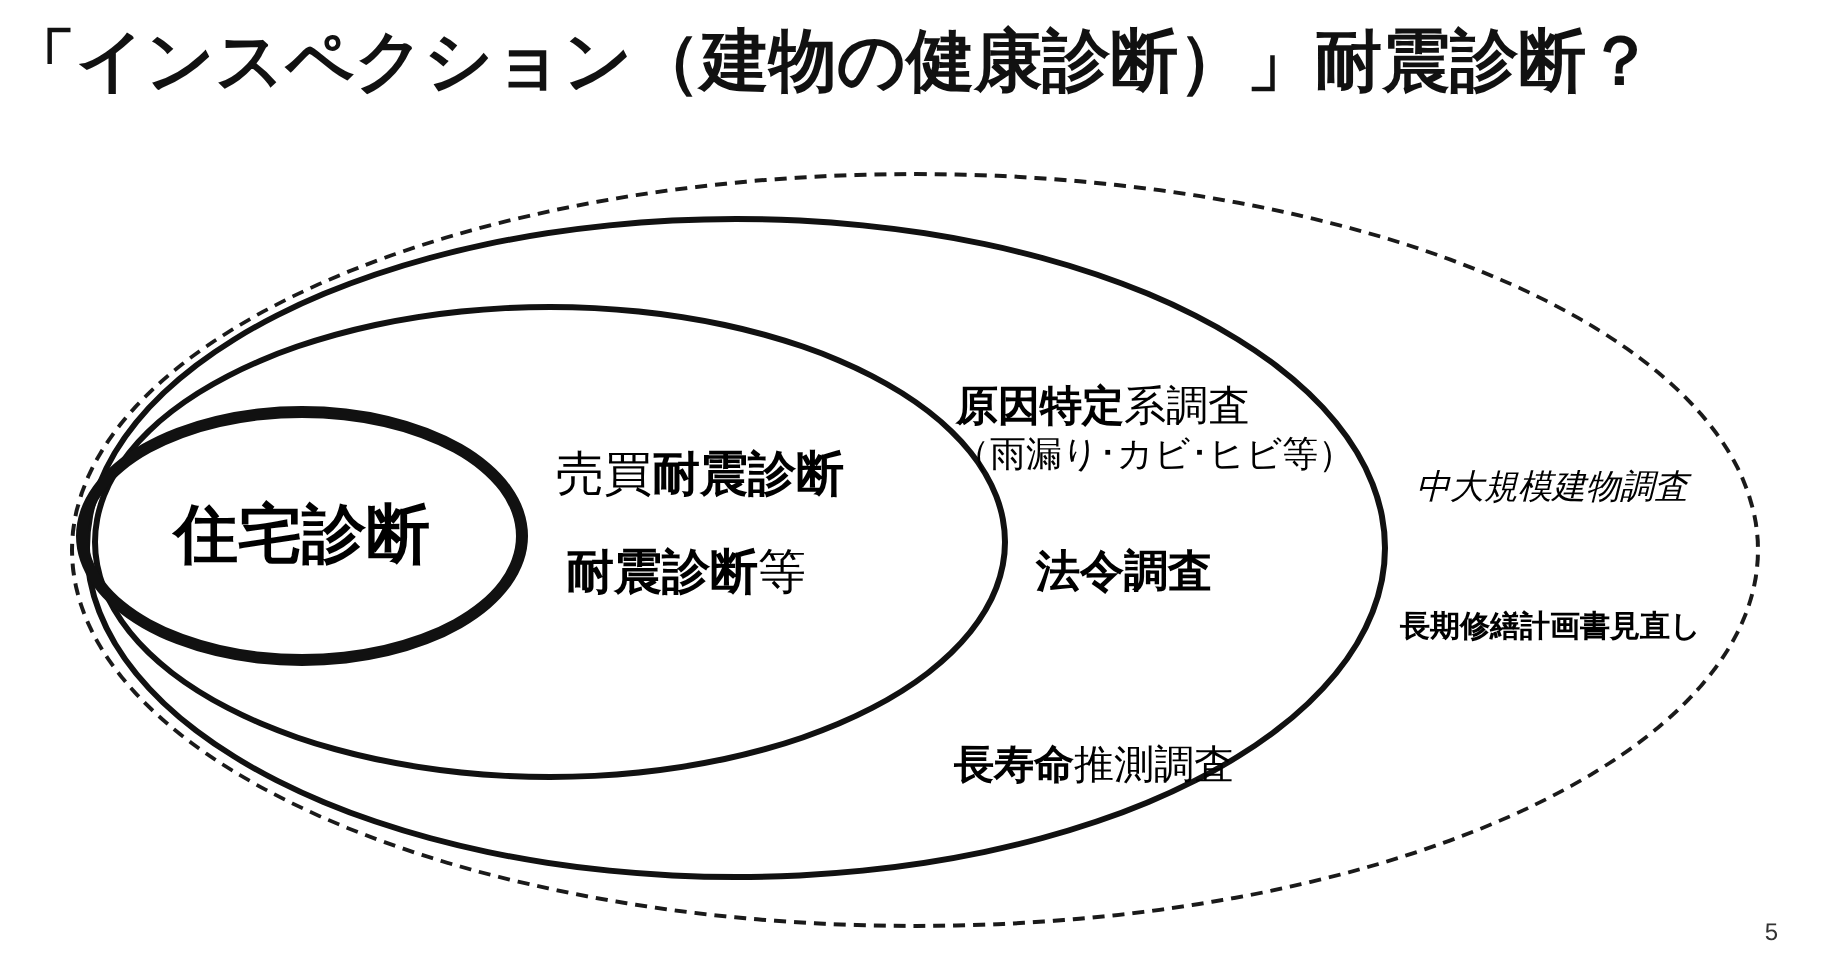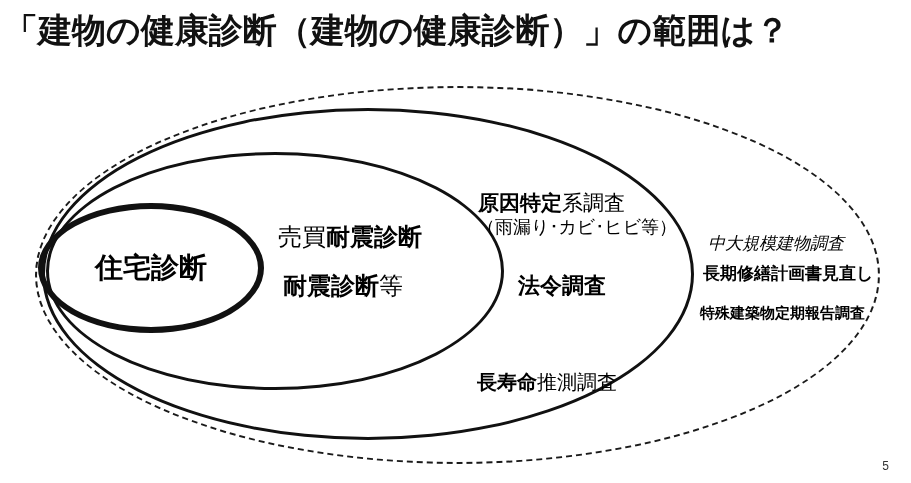--- a/index.html
+++ b/index.html
@@ -57,21 +57,21 @@
     left: 38px;
     top: 203px;
     width: 226px;
     height: 130px;
     border: 6px solid #111111;
     display: flex;
     align-items: center;
     justify-content: center;
   }
   .core-label {
-    font-size: 28px;
+    font-size: 32px;
     font-weight: 800;
     color: #000000;
     white-space: nowrap;
   }
   .label {
     position: absolute;
     color: #000000;
     white-space: nowrap;
   }
   .w-normal { font-weight: 400; }
@@ -91,21 +91,21 @@
     bottom: 10px;
     font-size: 12px;
     color: #333333;
   }
 </style>
 </head>
 <body>
 
 <div class="slide">
 
-  <div class="slide-title">「建物の健康診断（建物の健康診断）」の範囲は？</div>
+  <div class="slide-title">「インスペクション（建物の健康診断）」耐震診断？</div>
 
   <div class="ellipse ellipse-outer-dashed"></div>
 
   <div class="ellipse ellipse-large-solid"></div>
 
   <div class="ellipse ellipse-medium-solid"></div>
 
   <div class="ellipse ellipse-core-thick">
     <span class="core-label">住宅診断</span>
   </div>
@@ -125,19 +125,18 @@
   <div class="label lbl-genin-sub">（雨漏り･カビ･ヒビ等）</div>
 
   <div class="label lbl-horei">法令調査</div>
 
   <div class="label lbl-chojumyo">
     <span class="w-bold">長寿命</span><span class="w-normal">推測調査</span>
   </div>
 
   <div class="label lbl-chudai">中大規模建物調査</div>
 
-  <div class="label lbl-choki">長期修繕計画書見直し</div>
 
-  <div class="label lbl-tokushu">特殊建築物定期報告調査</div>
+  <div class="label lbl-tokushu">長期修繕計画書見直し</div>
 
   <div class="page-number">5</div>
 
 </div>
 
 </body></html>

